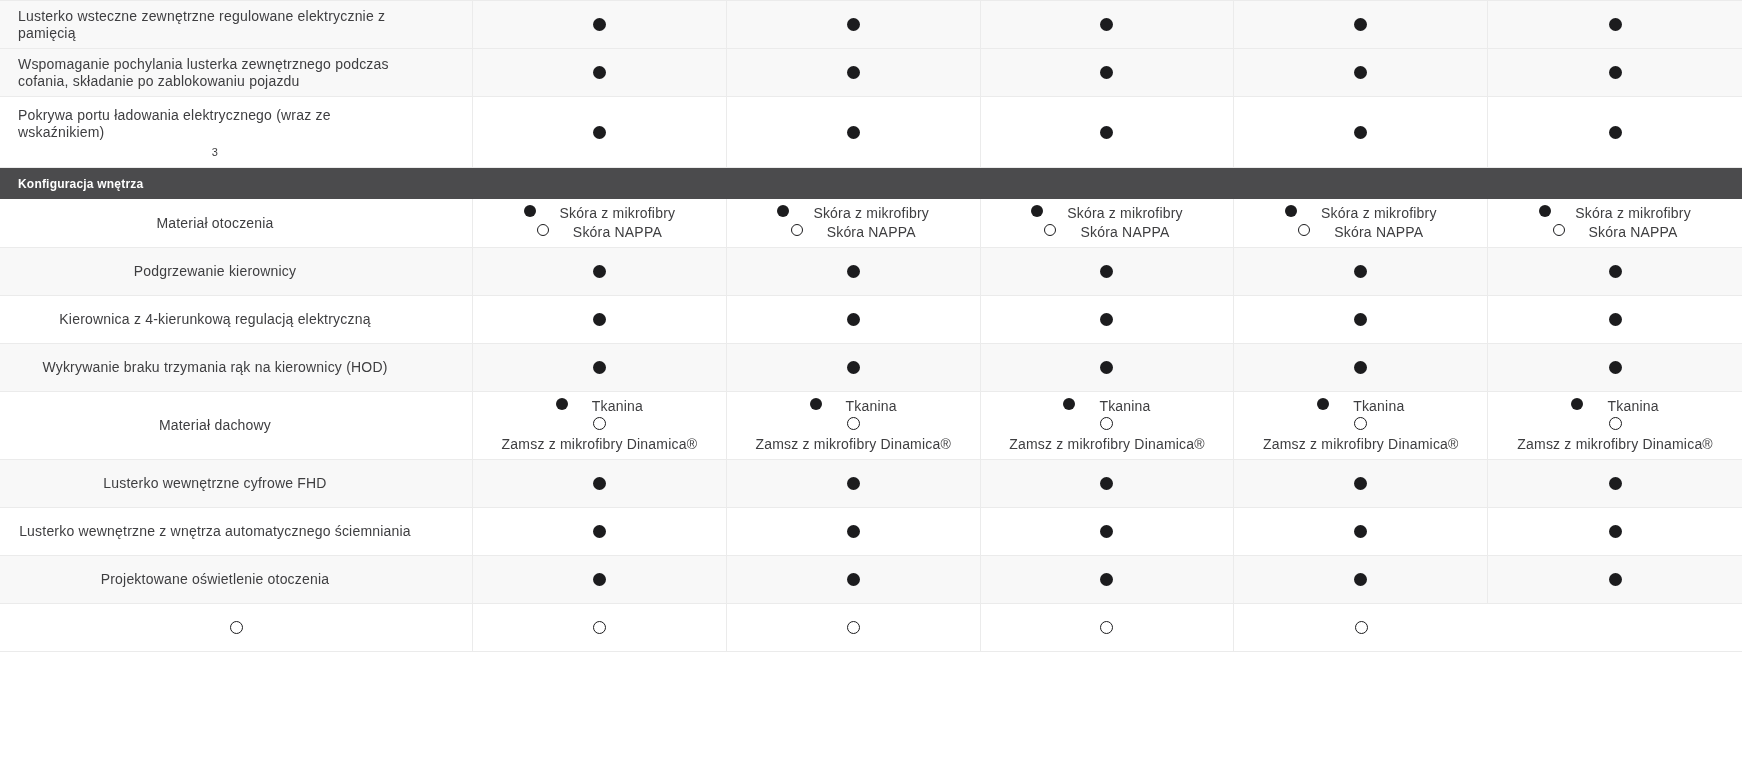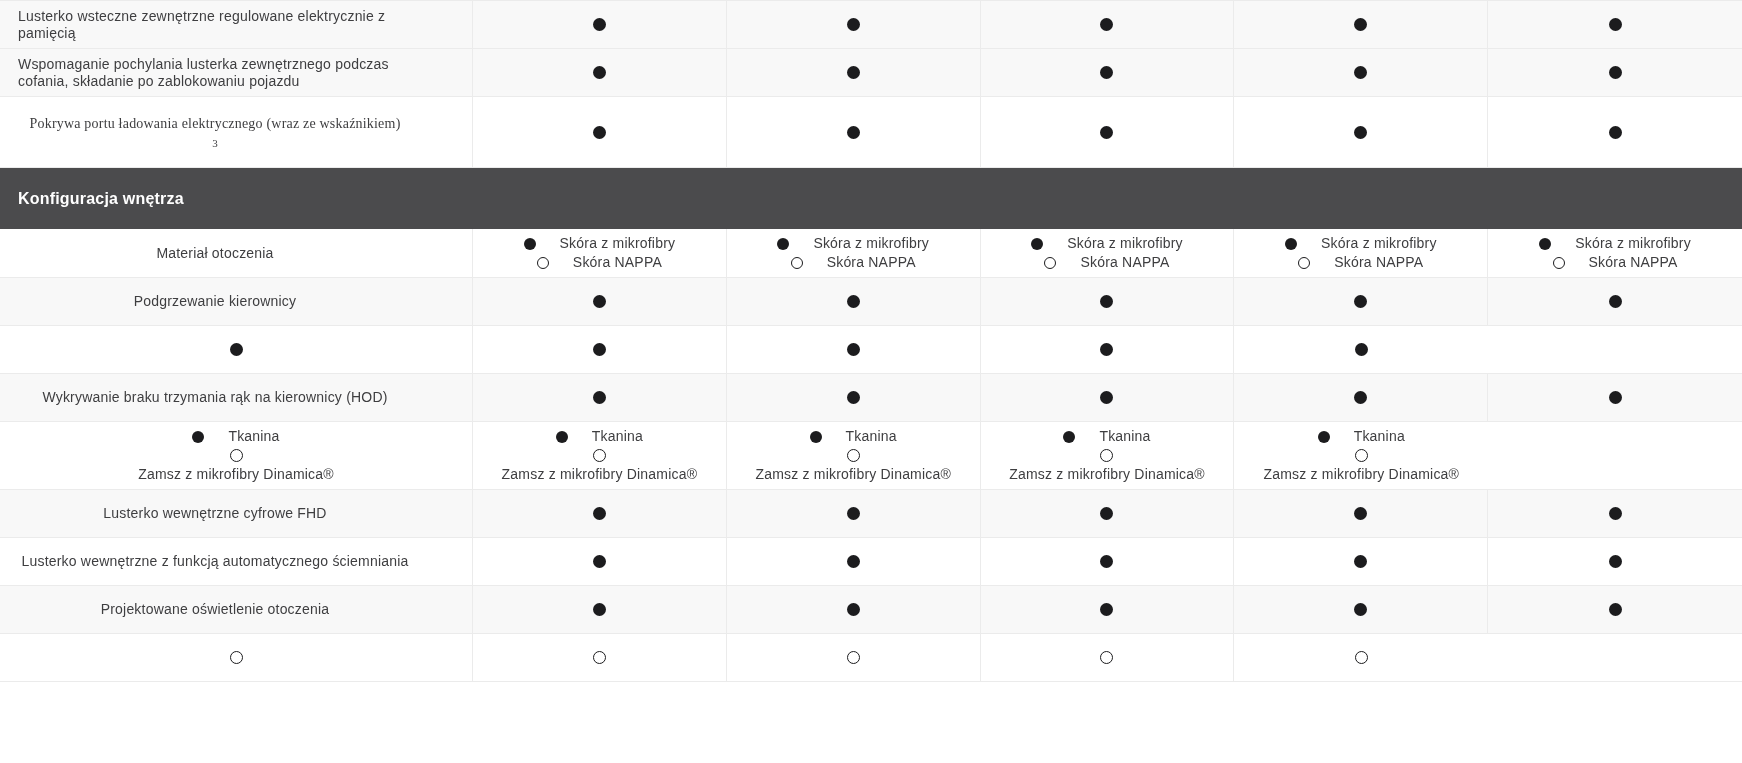--- a/index.html
+++ b/index.html
@@ -15,26 +15,26 @@
   html,body{width:1742px;height:763px;overflow:hidden;background:#fff;}
   body{font-family:"Liberation Sans",sans-serif;font-size:14px;color:var(--text);letter-spacing:0.2px;}
   .table{width:1742px;border-top:1px solid var(--border);}
   .row{display:grid;grid-template-columns:473px 1fr 1fr 1fr 1fr 1fr;border-bottom:1px solid var(--border);background:var(--row-bg);}
   .row.alt{background:var(--alt-bg);}
   .cell{display:flex;flex-direction:column;justify-content:center;align-items:center;min-height:47px;padding:6px 10px;border-right:1px solid var(--border);gap:2px;}
   .cell:last-child{border-right:none;}
   .label-cell{align-items:center;padding:6px 60px 6px 18px;}
   .label-text{line-height:17px;}
   .footnote{font-size:11px;line-height:12px;margin-top:3px;}
-  .row.has-footnote .cell{min-height:70px;font-family:Liberation Serif, serif;}
-  .section-header{height:61px;background:var(--hdr-bg);color:var(--hdr-text);font-weight:700;display:flex;align-items:center;padding-left:18px;font-size:16px;}
+  .row.has-footnote .cell{min-height:70px;}
+  .section-header{height:31px;background:var(--hdr-bg);color:var(--hdr-text);font-weight:700;display:flex;align-items:center;padding-left:18px;font-size:12px;}
   .dot{width:13px;height:13px;border-radius:50%;background:var(--dot);flex:none;}
   .circle{width:13px;height:13px;border-radius:50%;border:1.5px solid var(--dot);background:transparent;flex:none;}
   .opt{width:12px;height:12px;}
-  .opt-line{display:flex;align-items:center;gap:24px;line-height:17px;min-height:17px;}
+  .opt-line{display:flex;align-items:flex-start;gap:24px;line-height:17px;min-height:17px;}
 </style>
 </head>
 <body>
 
 <div class="table">
     <div class="row alt">
       <div class="cell label-cell">
         <span class="label-text">Lusterko wsteczne zewnętrzne regulowane elektrycznie z pamięcią</span>
       </div>
       <div class="cell value-cell">
@@ -164,20 +164,23 @@
         <span class="dot"></span>
       </div>
       <div class="cell value-cell">
         <span class="dot"></span>
       </div>
       <div class="cell value-cell">
         <span class="dot"></span>
       </div>
     </div>
     <div class="row">
+      <div class="cell label-cell">
+        <span class="label-text">Kierownica z 4-kierunkową regulacją elektryczną</span>
+      </div>
       <div class="cell value-cell">
         <span class="dot"></span>
       </div>
       <div class="cell value-cell">
         <span class="dot"></span>
       </div>
       <div class="cell value-cell">
         <span class="dot"></span>
       </div>
       <div class="cell value-cell">
@@ -201,20 +204,23 @@
         <span class="dot"></span>
       </div>
       <div class="cell value-cell">
         <span class="dot"></span>
       </div>
       <div class="cell value-cell">
         <span class="dot"></span>
       </div>
     </div>
     <div class="row">
+      <div class="cell label-cell">
+        <span class="label-text">Materiał dachowy</span>
+      </div>
       <div class="cell value-cell">
         <div class="opt-line">
           <span class="dot opt"></span>
           <span class="opt-label">Tkanina</span>
         </div>
         <div class="opt-line">
           <span class="circle"></span>
         </div>
         <div class="opt-line">
           <span class="opt-label">Zamsz z mikrofibry Dinamica®</span>
@@ -284,21 +290,21 @@
       </div>
       <div class="cell value-cell">
         <span class="dot"></span>
       </div>
       <div class="cell value-cell">
         <span class="dot"></span>
       </div>
     </div>
     <div class="row">
       <div class="cell label-cell">
-        <span class="label-text">Lusterko wewnętrzne z funkcją automatycznego ściemniania</span>
+        <span class="label-text">Lusterko wewnętrzne z wnętrza automatycznego ściemniania</span>
       </div>
       <div class="cell value-cell">
         <span class="dot"></span>
       </div>
       <div class="cell value-cell">
         <span class="dot"></span>
       </div>
       <div class="cell value-cell">
         <span class="dot"></span>
       </div>

